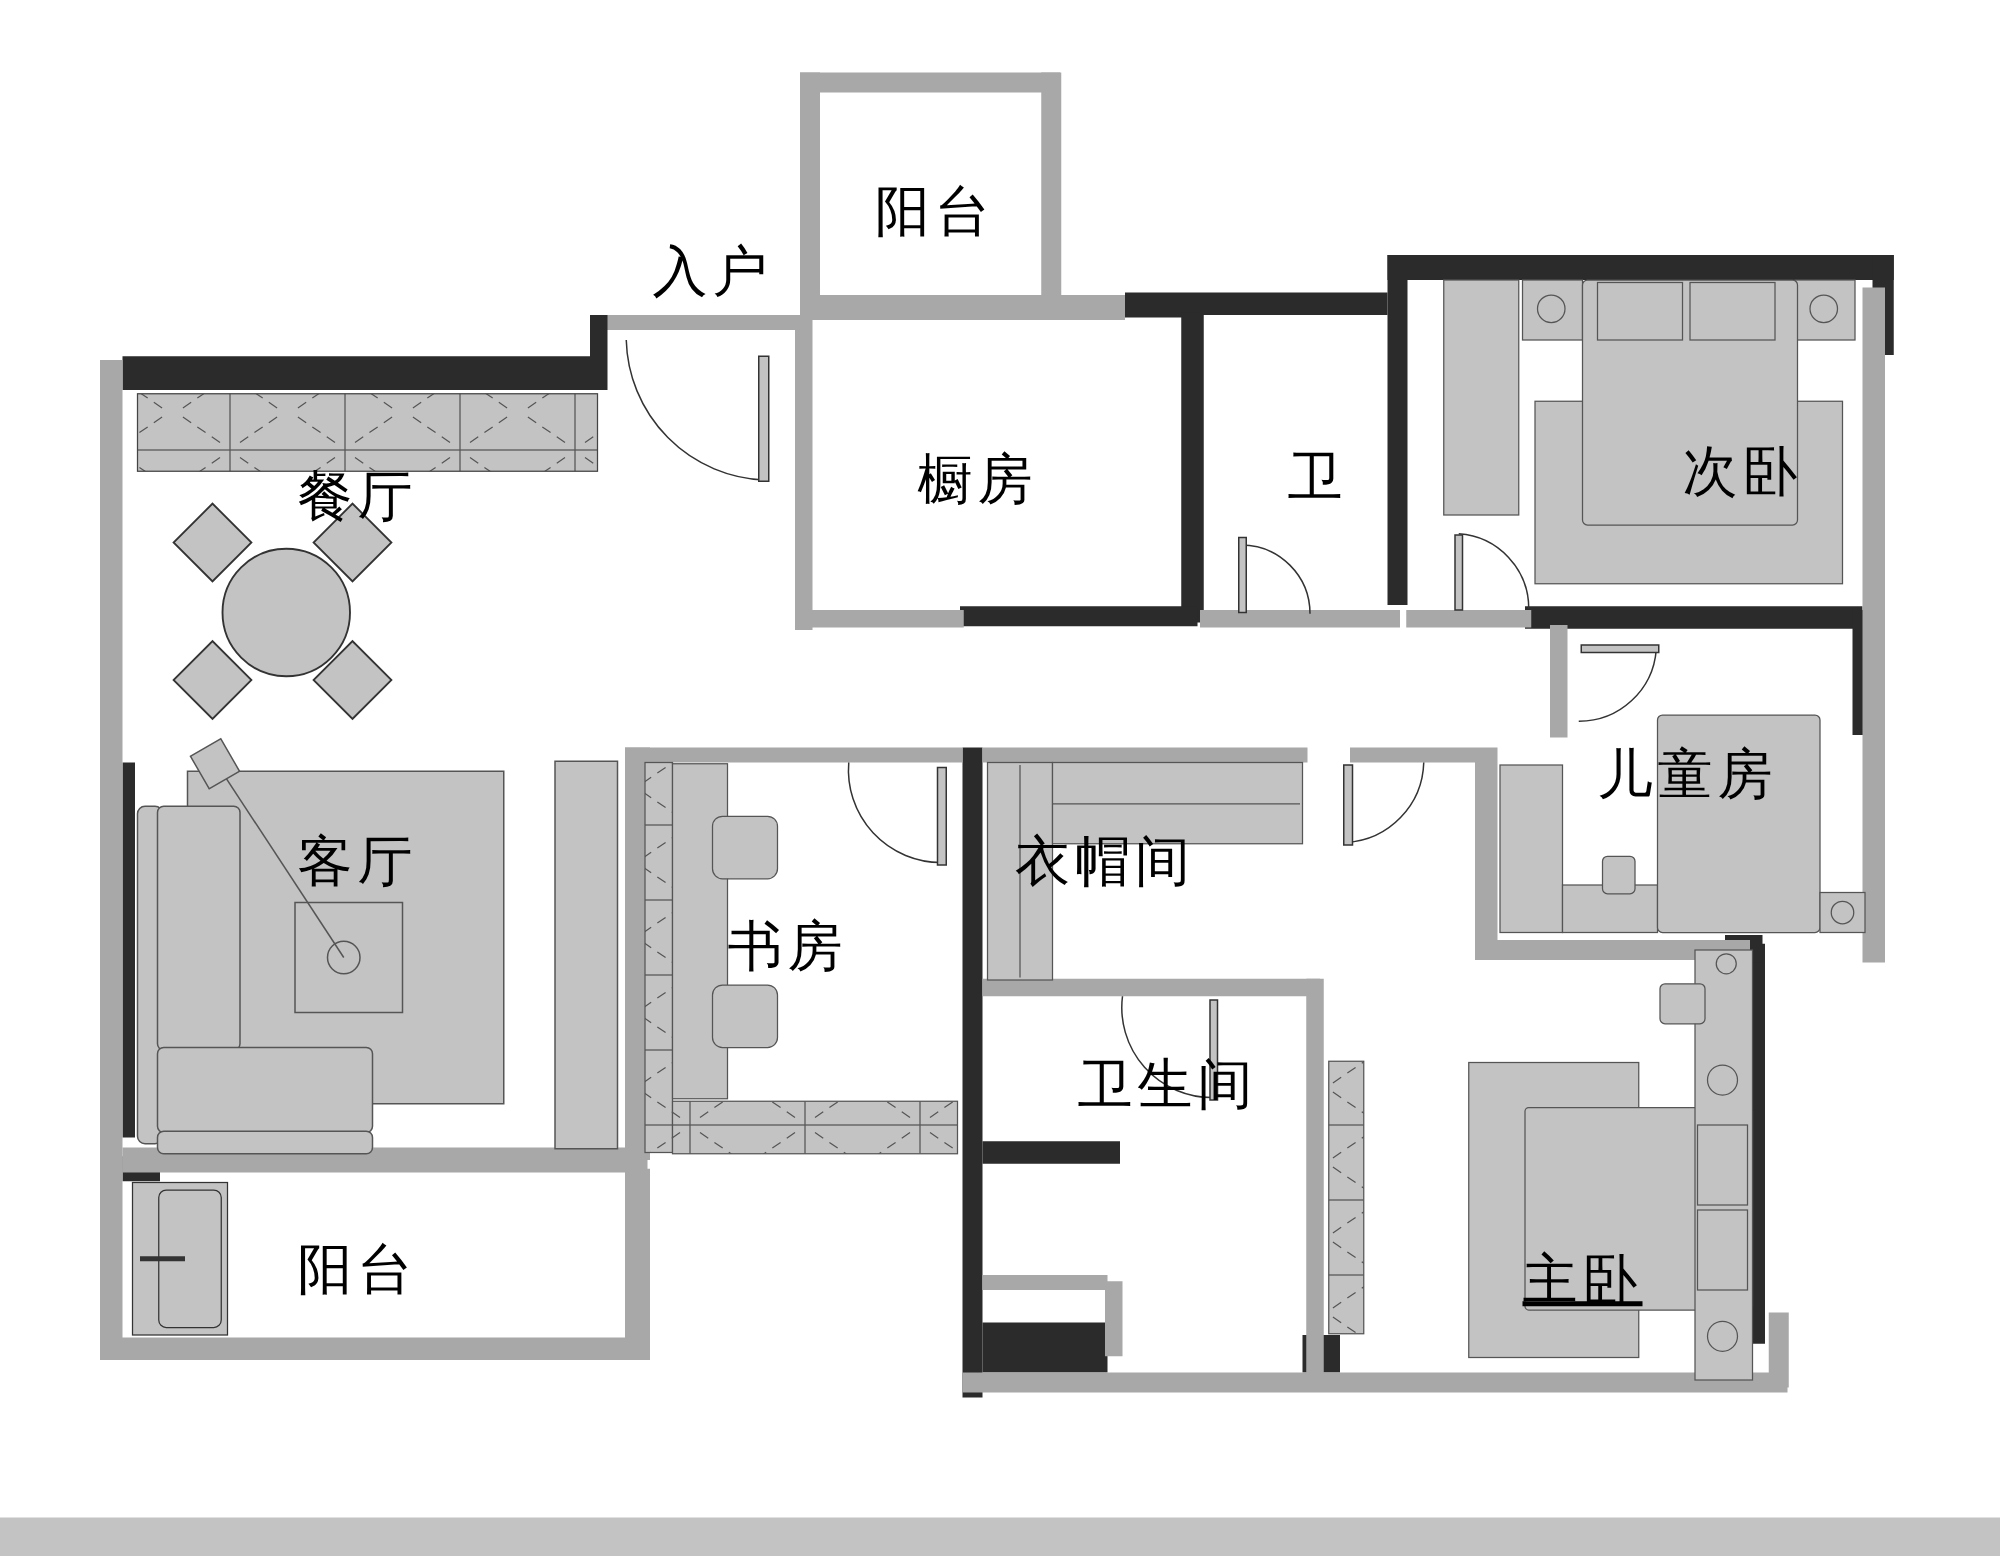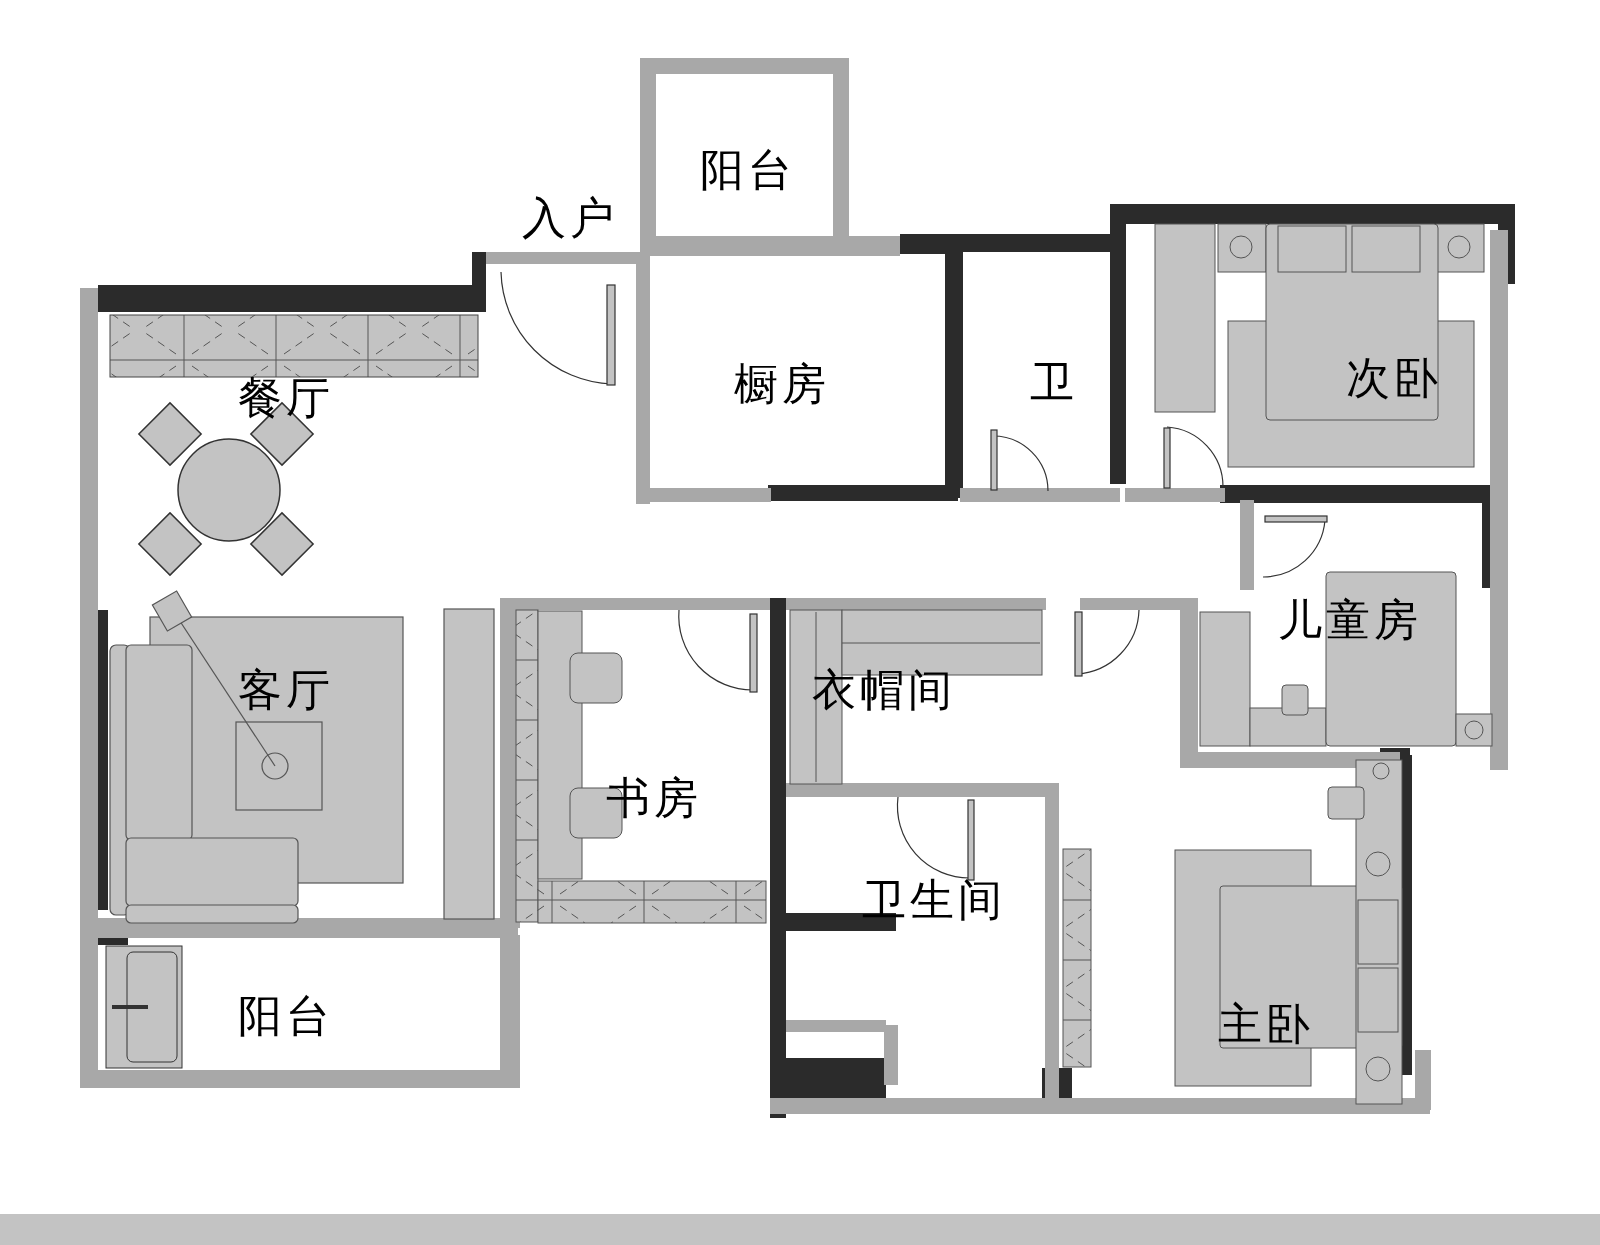--- a/index.html
+++ b/index.html
@@ -187,19 +187,19 @@
 </svg>
 
 <div class="lbl" style="left:700px;top:148px;">阳台</div>
 <div class="lbl" style="left:522px;top:196px;">入户</div>
 <div class="lbl" style="left:228px;top:376px;margin-left:10px;">餐厅</div>
 <div class="lbl" style="left:734px;top:362px;">橱房</div>
 <div class="lbl" style="left:1030px;top:360px;">卫</div>
 <div class="lbl" style="left:1346px;top:356px;">次卧</div>
 <div class="lbl" style="left:1278px;top:598px;">儿童房</div>
 <div class="lbl" style="left:238px;top:668px;">客厅</div>
-<div class="lbl" style="left:582px;top:776px;margin-left:24px;">书房</div>
+<div class="lbl" style="left:582px;top:736px;">书房</div>
 <div class="lbl" style="left:812px;top:668px;">衣帽间</div>
-<div class="lbl" style="left:862px;top:846px;margin-top:32px;">卫生间</div>
-<div class="lbl" style="left:1218px;top:1002px;">主卧</div>
+<div class="lbl" style="left:862px;top:846px;">卫生间</div>
+<div class="lbl" style="left:1218px;top:1002px;text-decoration:underline;">主卧</div>
 <div class="lbl" style="left:238px;top:994px;">阳台</div>
 
 <div class="footer-bar"></div>
 
 </body></html>

